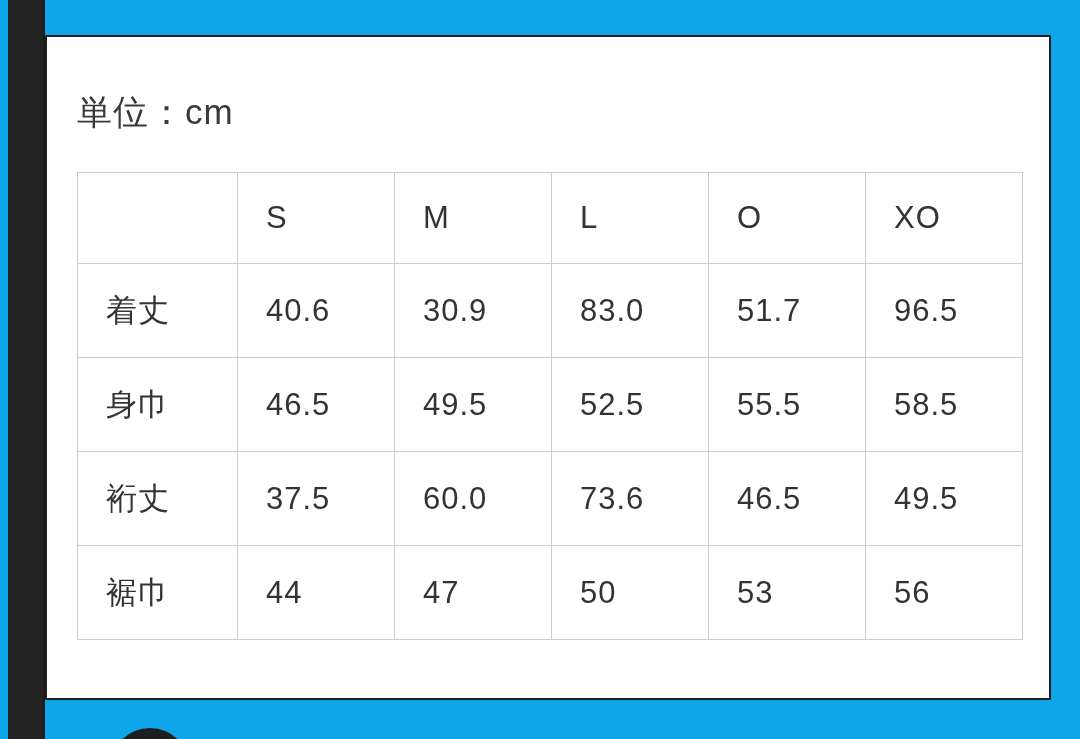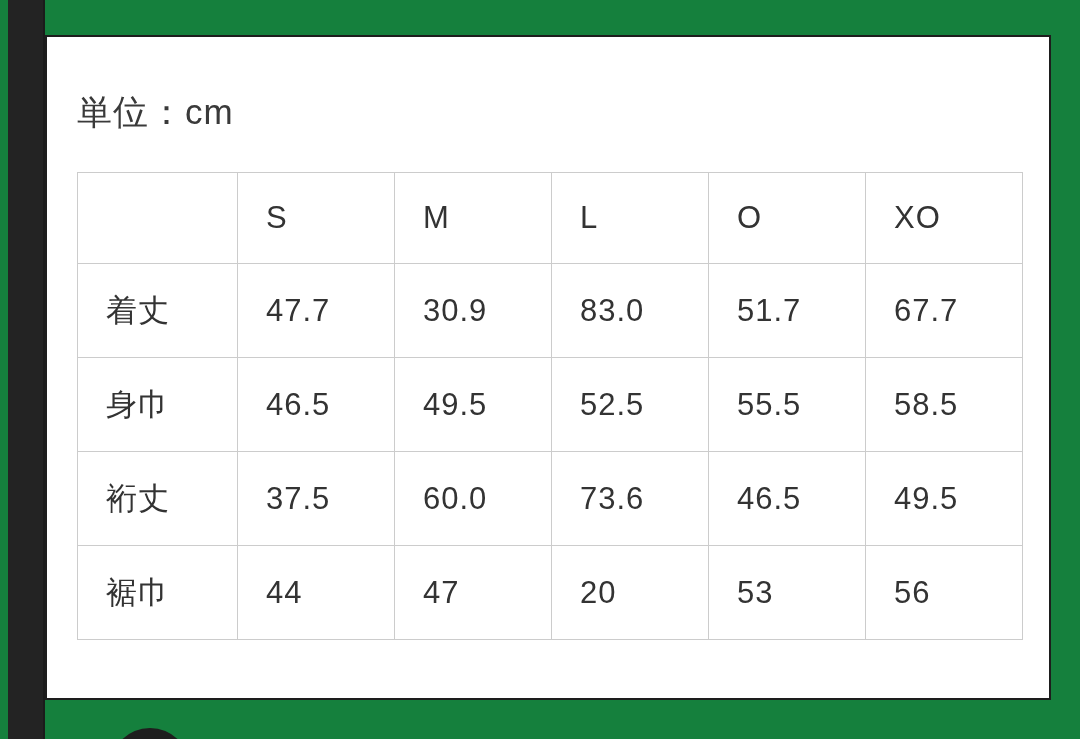--- a/index.html
+++ b/index.html
@@ -5,21 +5,21 @@
   * { box-sizing: border-box; margin: 0; padding: 0; }
   html, body {
     width: 1080px; height: 739px;
     overflow: hidden;
     background: #2b2b2b;
     font-family: "Liberation Sans", "DejaVu Sans", sans-serif;
   }
   .viewport {
     position: relative;
     width: 1080px; height: 739px;
-    background: #15803d;
+    background: #0ea5e9;
   }
   .left-strip {
     position: absolute;
     left: 8px; top: 0;
     width: 37px; height: 739px;
     background: #232323;
     border-right: 2px solid #1b1b1b;
   }
   .card {
     position: absolute;
@@ -89,25 +89,25 @@
           <th></th>
           <th>S</th>
           <th>M</th>
           <th>L</th>
           <th>O</th>
           <th>XO</th>
         </tr>
 
         <tr class="data-row">
           <th>着丈</th>
-          <td>47.7</td>
+          <td>40.6</td>
           <td>30.9</td>
           <td>83.0</td>
           <td>51.7</td>
-          <td>67.7</td>
+          <td>96.5</td>
         </tr>
 
         <tr class="data-row">
           <th>身巾</th>
           <td>46.5</td>
           <td>49.5</td>
           <td>52.5</td>
           <td>55.5</td>
           <td>58.5</td>
         </tr>
@@ -118,21 +118,21 @@
           <td>60.0</td>
           <td>73.6</td>
           <td>46.5</td>
           <td>49.5</td>
         </tr>
 
         <tr class="data-row">
           <th>裾巾</th>
           <td>44</td>
           <td>47</td>
-          <td>20</td>
+          <td>50</td>
           <td>53</td>
           <td>56</td>
         </tr>
       </tbody>
     </table>
 
   </div>
 
   <div class="fab-partial"></div>
 

